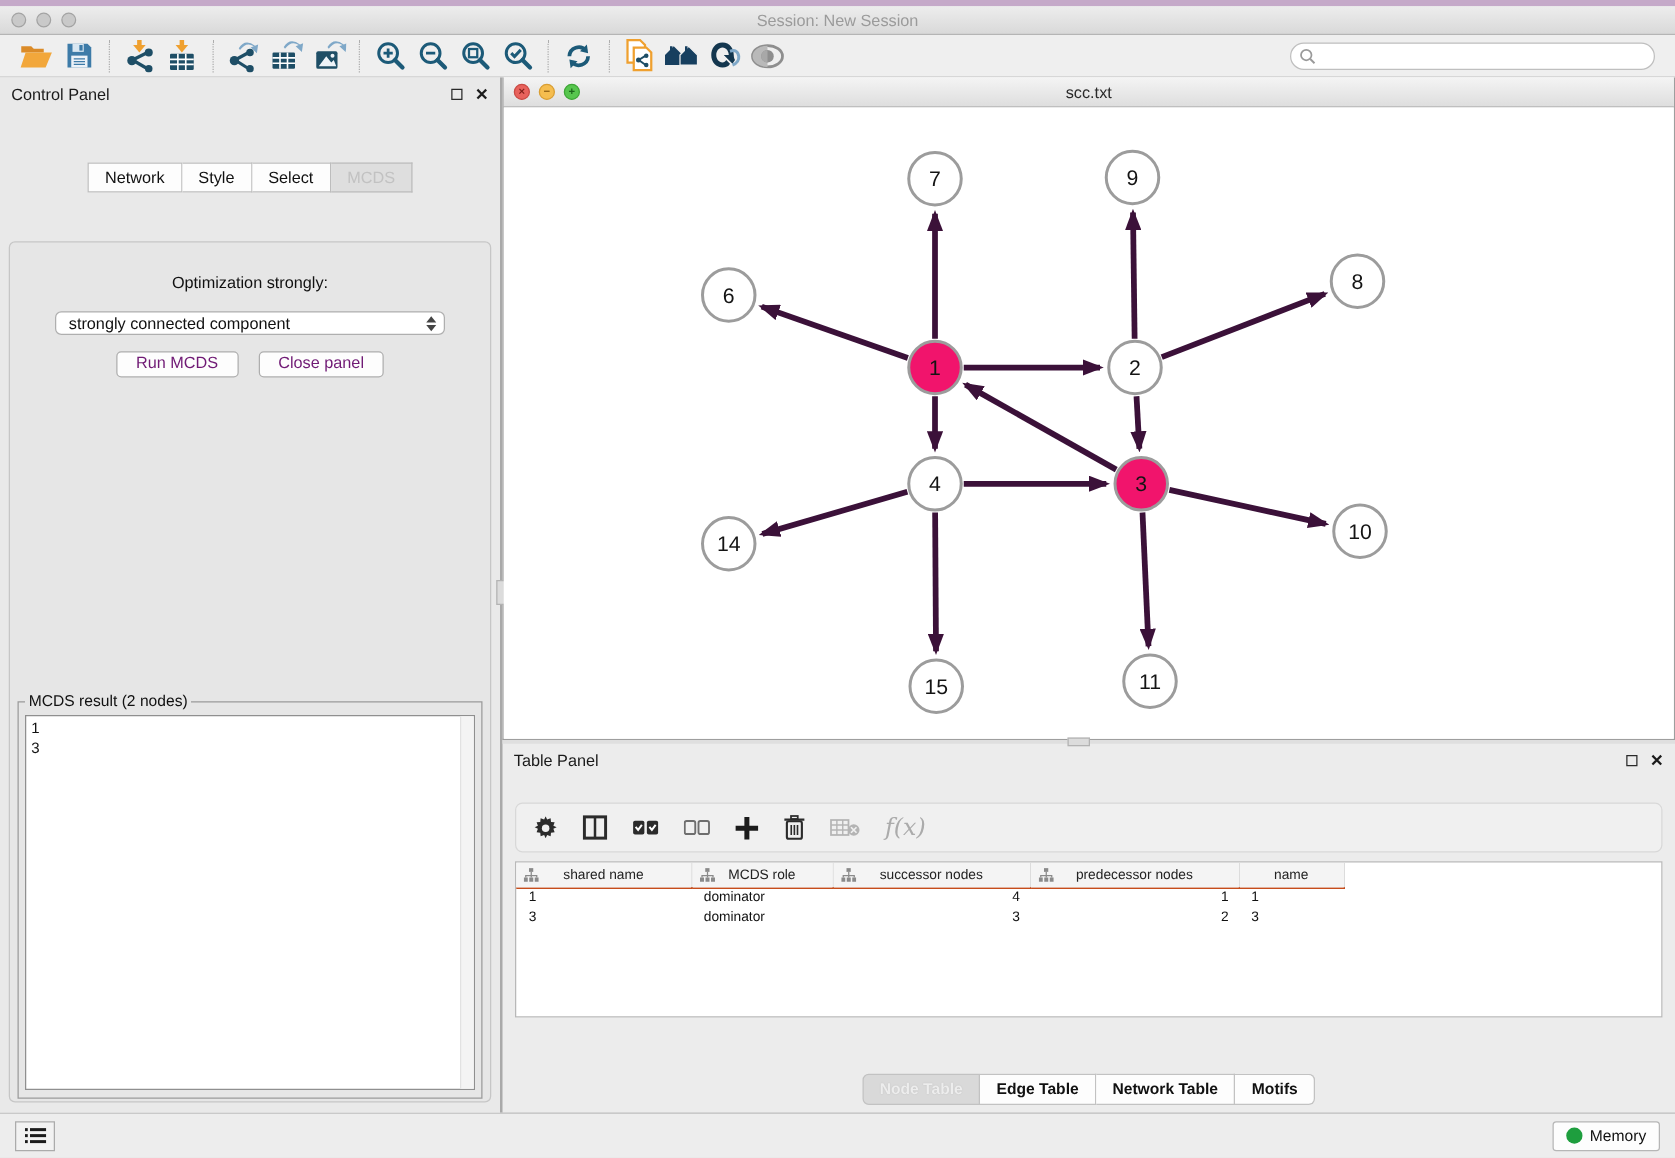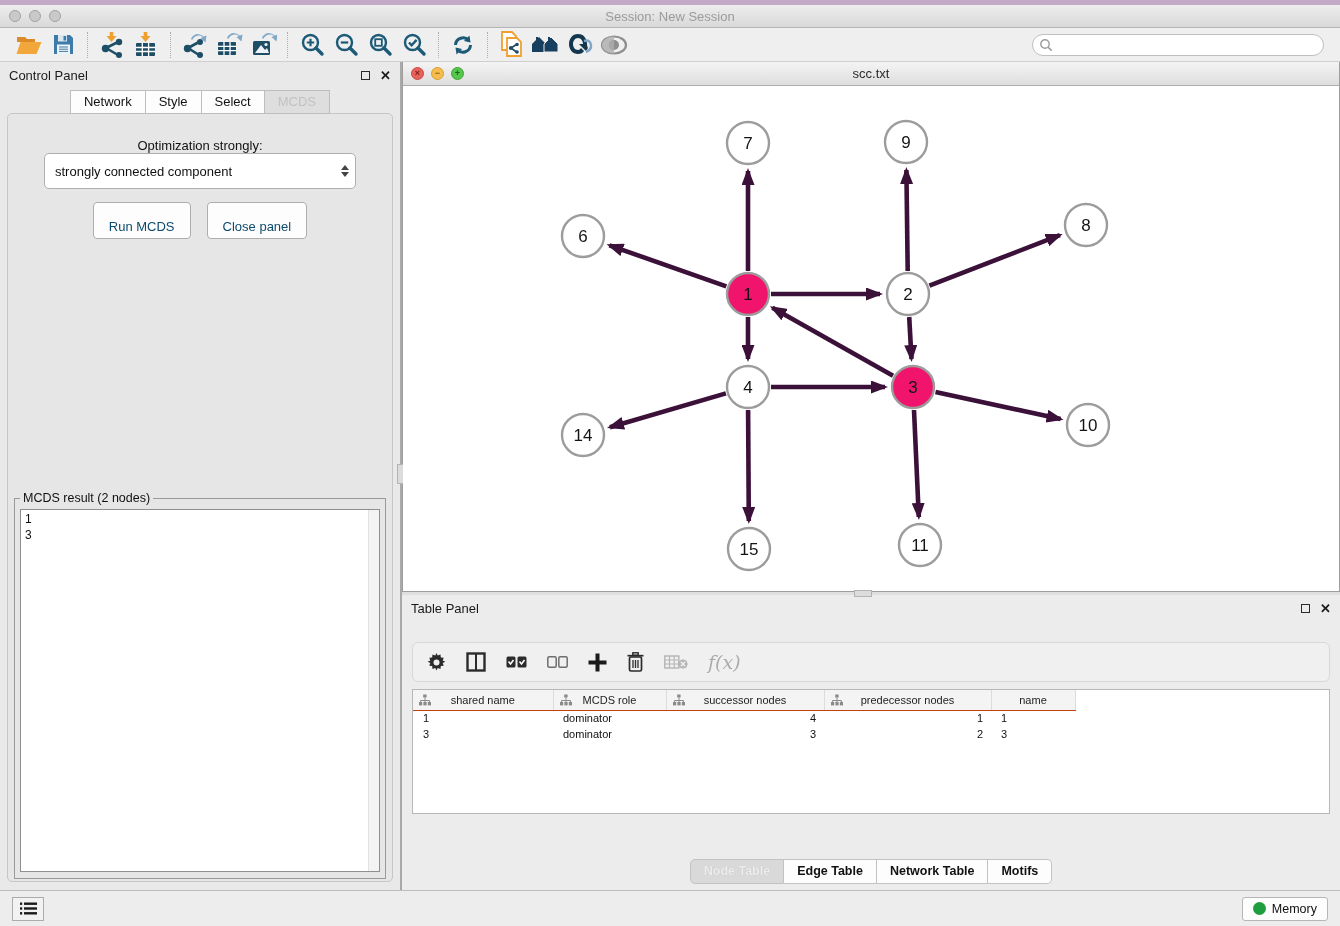--- a/index.html
+++ b/index.html
@@ -21,41 +21,41 @@
   .tb-spacer { flex:1; }
   .search-wrap { position:relative; margin-right:4px; }
   .search-input { width:292px; height:22px; border:1px solid #BFBFBF; border-radius:12px; background:#fff;
                   padding:0 8px 0 24px; font-size:12px; font-family:"Liberation Sans",sans-serif; outline:none; }
   .search-glass { position:absolute; left:7px; top:4px; }
 
   
   .main { flex:1; display:flex; min-height:0; }
 
   
-  .control-panel { width:400px; background:#E9E9E9; display:flex; flex-direction:column; position:relative; }
+  .control-panel { width:400px; background:#E9E9E9; display:flex; flex-direction:column; position:relative;gap:40px; }
   .panel-head { height:26px; display:flex; align-items:center; padding:0 9px; }
   .panel-head .panel-title { font-size:13px; color:#1A1A1A; }
   .panel-head .ph-sp { flex:1; }
   .float-ic { width:9px; height:9px; border:1.5px solid #2A2A2A; margin-right:10px; display:inline-block; }
   .close-ic { font-size:13px; font-weight:700; color:#1A1A1A; line-height:1; }
   .cp-tabs { display:flex; justify-content:center; margin-top:2px; position:relative; z-index:2; }
   .cp-tab { font-size:13px; padding:3px 13px 4px; background:#FDFDFD; border:1px solid #BDBDBD; border-left-width:0; color:#111; }
   .cp-tab:first-child { border-left-width:1px; }
   .cp-tab.selected { background:#DEDEDE; color:#C2C2C2; }
   .cp-body { flex:1; margin:-1px 7px 8px; background:#E6E6E6; border:1px solid #C6C6C6; border-radius:5px;
              display:flex; flex-direction:column; align-items:center; padding-top:24px; min-height:0; }
   .opt-label { font-size:13px; color:#111; }
-  .dropdown { margin-top:0; width:312px; height:36px; background:#fff; border:1px solid #AFAFAF; border-radius:5px;
+  .dropdown { margin-top:16px; width:312px; height:19px; background:#fff; border:1px solid #AFAFAF; border-radius:5px;
               display:flex; align-items:center; padding:0 6px 0 10px; }
   .dropdown .dd-val { flex:1; font-size:13px; color:#111; }
   .dd-stepper { display:flex; flex-direction:column; align-items:center; gap:2px; }
   .dd-up { width:0; height:0; border-left:4px solid transparent; border-right:4px solid transparent; border-bottom:5px solid #444; }
   .dd-dn { width:0; height:0; border-left:4px solid transparent; border-right:4px solid transparent; border-top:5px solid #444; }
   .btn-row { display:flex; gap:16px; margin-top:13px; }
-  .btn { font-size:13px; color:#0c4a6e; background:#FDFDFD; border:1px solid #AEAEAE; border-radius:4px; padding:16px 15px 4px; }
+  .btn { font-size:13px; color:#701a75; background:#FDFDFD; border:1px solid #AEAEAE; border-radius:4px; padding:0 15px 4px; }
   .result-box { margin-top:252px; width:372px; border:1px solid #9A9A9A; padding:4px 5px 6px;
                 font-size:12.5px; color:#111; flex:1; display:flex; flex-direction:column; margin-bottom:2px; min-height:0; }
   .result-box legend { padding:0 3px; font-size:12.5px; }
   .result-inner { flex:1; background:#fff; border:1px solid #8F8F8F; position:relative; min-height:0; }
   .result-text { font-size:12px; line-height:16px; padding:1px 4px; white-space:pre; color:#111; }
   .result-scroll { position:absolute; right:0; top:0; bottom:0; width:11px; background:#F4F4F4; border-left:1px solid #E2E2E2; }
 
   .v-divider { width:2px; background:#A9A9A9; position:relative; }
   .v-grip { position:absolute; left:-3px; top:402px; width:8px; height:20px; background:#DCDCDC; border:1px solid #B3B3B3; }
 

